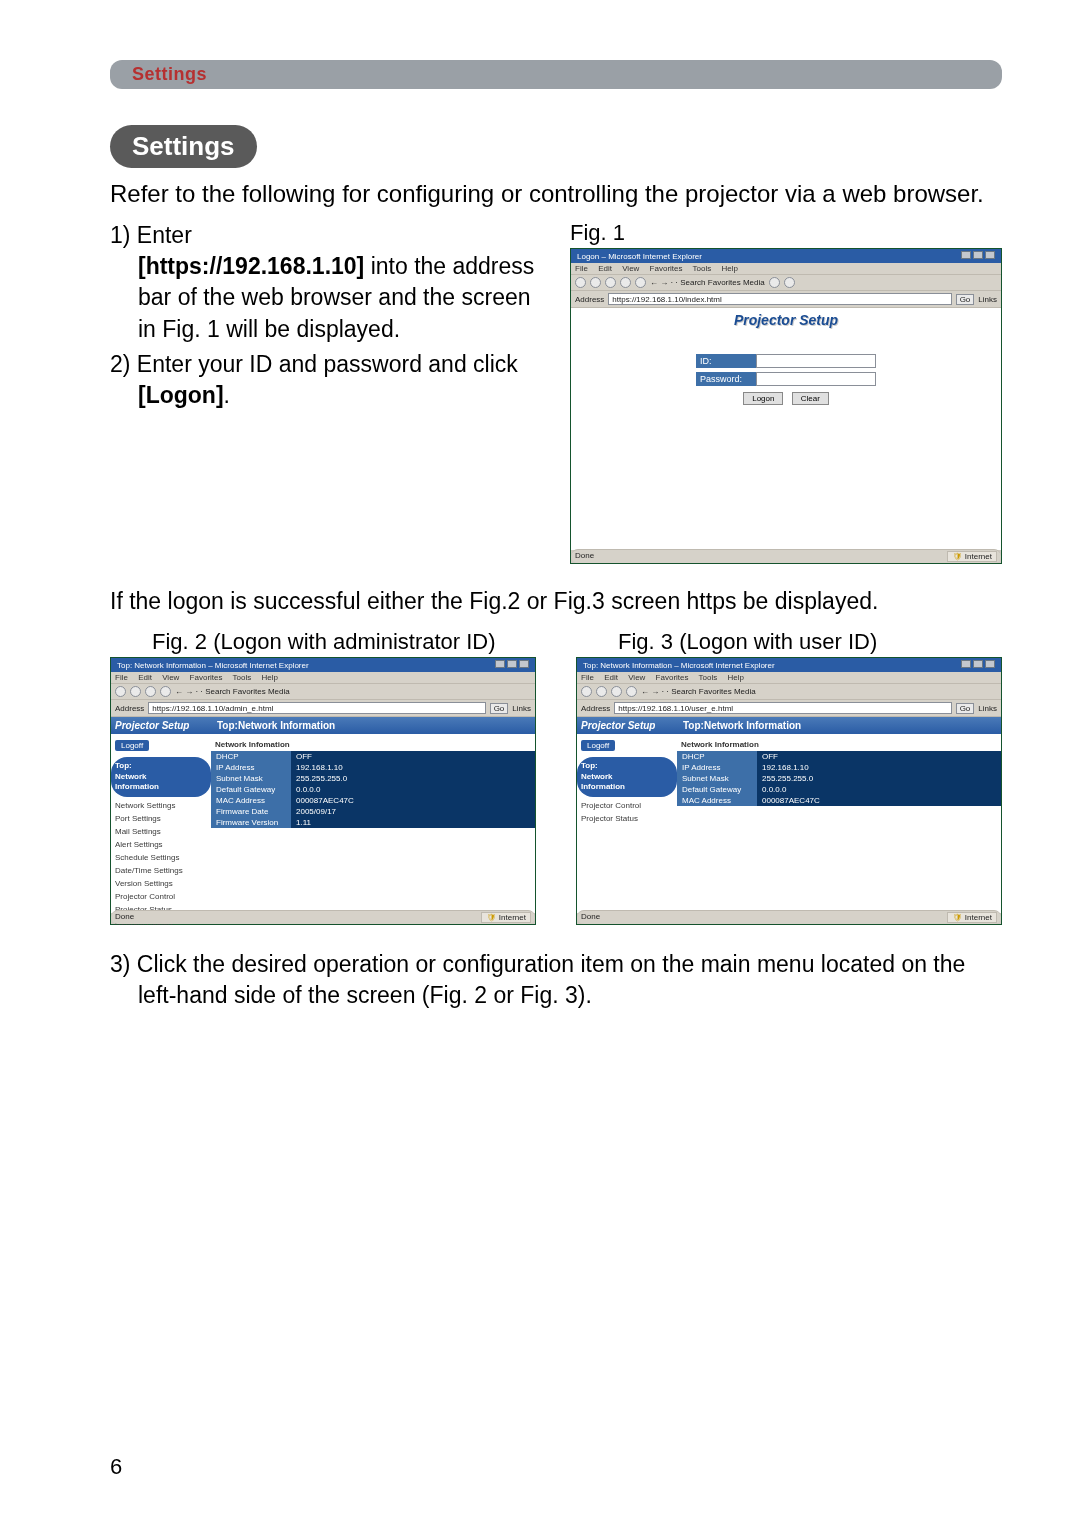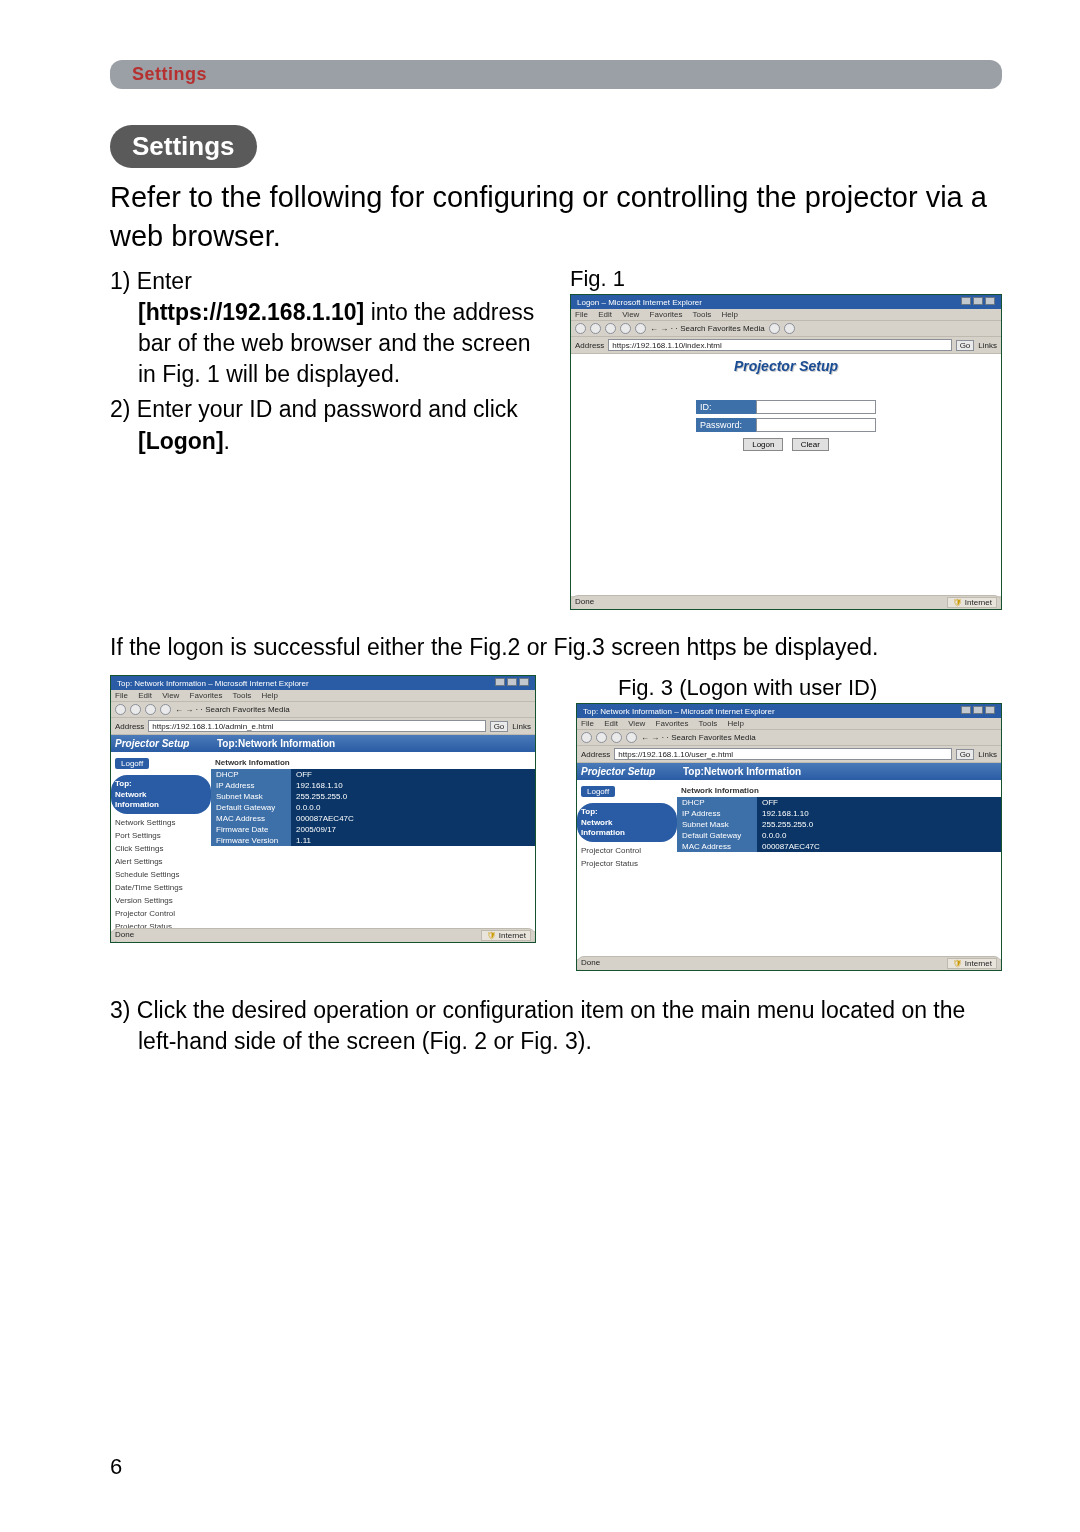--- a/index.html
+++ b/index.html
@@ -30,21 +30,21 @@
     display: inline-block;
     background: #5a5a5a;
     color: #fff;
     font-size: 26px;
     font-weight: bold;
     padding: 6px 22px;
     border-radius: 22px;
     margin-bottom: 10px;
   }
   .intro {
-    font-size: 29px;
+    font-size: 24px;
     line-height: 1.35;
     margin-bottom: 10px;
   }
   .cols {
     display: flex;
     gap: 30px;
     align-items: flex-start;
   }
   .left-col { flex: 0 0 430px; }
   .right-col { flex: 1; }
@@ -190,20 +190,21 @@
           <span class="status-right"><span class="shield">🛡</span> <span>Internet</span></span>
         </div>
       </div>
     </div>
   </div>
 
   <div class="post-logon">If the logon is successful either the Fig.2 or Fig.3 screen https be displayed.</div>
 
   <div class="figs-row">
     <div class="fig-col">
+      <div class="fig-caption">Fig. 2 (Logon with administrator ID)</div>
       <div class="browser browser-sm">
         <div class="titlebar">
           <span>Top: Network Information – Microsoft Internet Explorer</span>
           <span class="titlebar-btns"><span></span><span></span><span></span></span>
         </div>
         <div class="menubar">
           <span>File</span>
           <span>Edit</span>
           <span>View</span>
           <span>Favorites</span>
@@ -225,21 +226,21 @@
         </div>
         <div class="content-sm">
           <div class="sm-sidebar">
             <div class="sm-sb-head">Projector Setup</div>
             <div class="sm-logoff"><button class="sm-logoff-btn">Logoff</button></div>
             <div class="sm-blue-block" style="white-space:pre-line">Top:
 Network
 Information</div>
             <div class="sm-menu-item">Network Settings</div>
             <div class="sm-menu-item">Port Settings</div>
-            <div class="sm-menu-item">Click Settings</div>
+            <div class="sm-menu-item">Mail Settings</div>
             <div class="sm-menu-item">Alert Settings</div>
             <div class="sm-menu-item">Schedule Settings</div>
             <div class="sm-menu-item">Date/Time Settings</div>
             <div class="sm-menu-item">Version Settings</div>
             <div class="sm-menu-item">Projector Control</div>
             <div class="sm-menu-item">Projector Status</div>
             <div class="sm-menu-item">Network Restart</div>
           </div>
           <div class="sm-main">
             <div class="sm-main-title">Top:Network Information</div>

